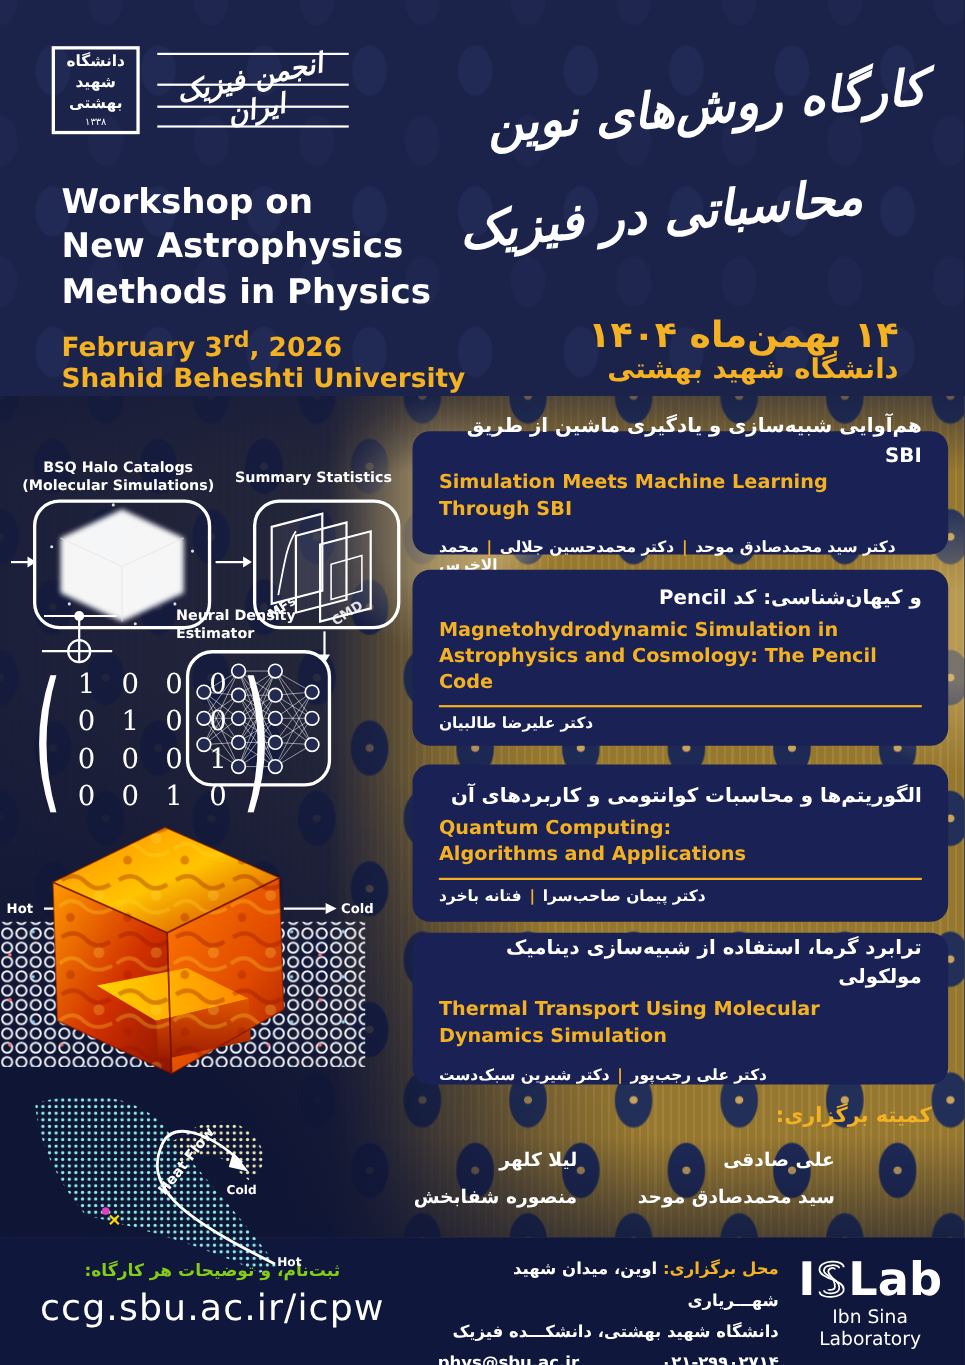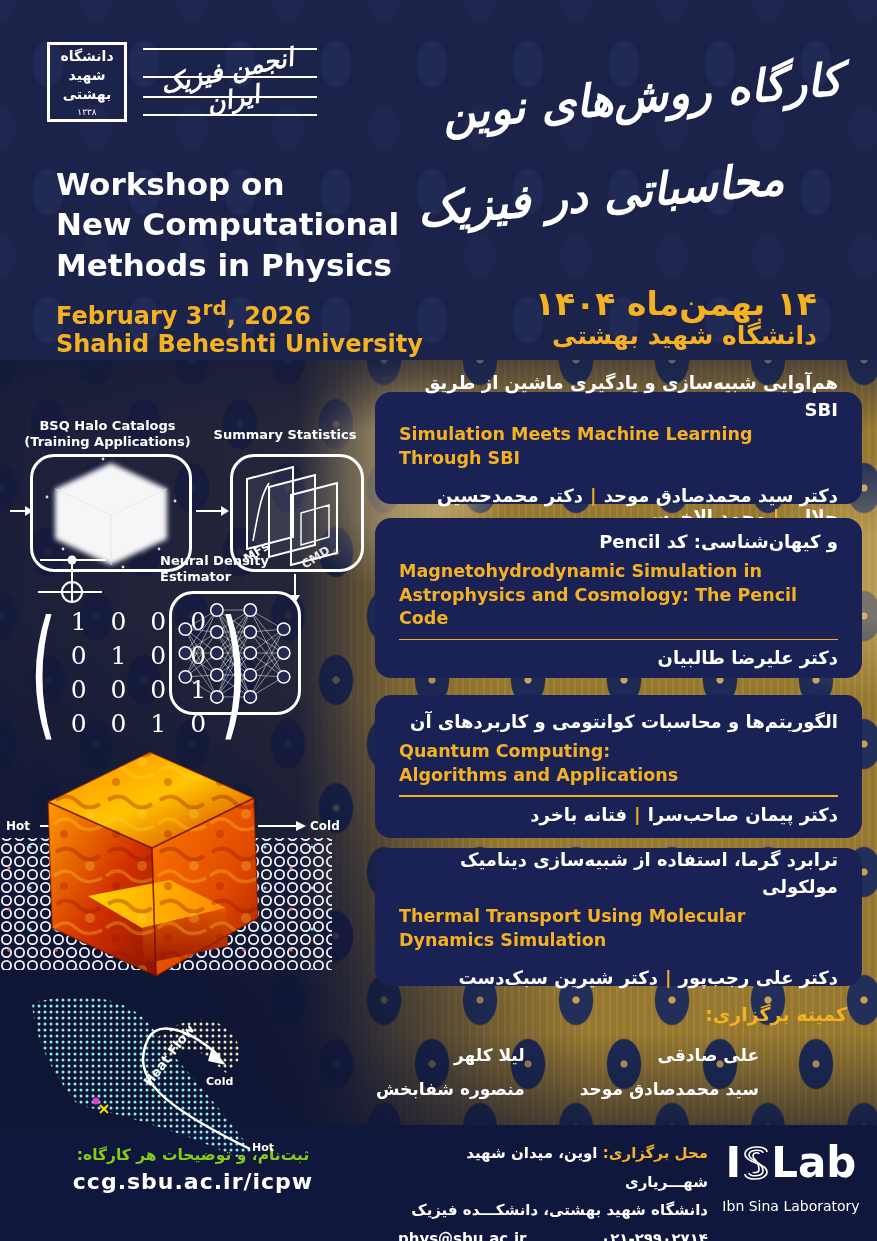--- a/index.html
+++ b/index.html
@@ -73,39 +73,39 @@
     word-spacing:16px;text-align:center;}
   .heatfig{position:absolute;left:0;top:738px;z-index:4;}
   .archfig{position:absolute;left:0;top:985px;z-index:6;}
   
   .card{position:absolute;left:375px;width:487px;background:#1a2154;border-radius:16px;box-sizing:border-box;
     padding:10px 24px;z-index:4;display:flex;flex-direction:column;justify-content:center;direction:rtl;}
   .card-fa{color:#fff;font-size:18px;font-weight:bold;line-height:1.5;text-align:right;}
   .card-en{color:#f4b223;font-size:17.5px;font-weight:bold;line-height:1.35;text-align:left;direction:ltr;}
   .card-en.mt{margin-top:5px;}
   .card-div{height:2px;background:#f4b223;margin:8px 0 7px;}
-  .card-sp{color:#fff;font-size:18px;font-weight:bold;text-align:right;}
+  .card-sp{color:#fff;font-size:14px;font-weight:bold;text-align:left;}
   .card-sp .sep{color:#f4b223;margin:0 7px;}
   
   .committee{position:absolute;left:375px;top:1003px;width:472px;direction:rtl;text-align:right;z-index:4;}
   .committee .head{color:#f4b223;font-size:19px;font-weight:bold;}
   .committee .cols{display:flex;gap:55px;padding-right:88px;margin-top:13px;}
   .committee .col div{color:#fff;font-size:17px;font-weight:bold;line-height:2.0;}
   
   .f-left{position:absolute;left:28px;top:1146px;width:330px;text-align:center;z-index:5;}
   .f-left .lab{color:#84cc16;font-size:15.5px;font-weight:bold;direction:rtl;}
-  .f-left .url{color:#fff;font-size:22px;font-weight:bold;letter-spacing:1px;margin-top:5px;}
+  .f-left .url{color:#fff;font-size:33px;font-weight:normal;letter-spacing:1px;margin-top:5px;}
   .f-mid{position:absolute;left:398px;top:1139px;width:310px;direction:rtl;color:#fff;font-size:15px;
     font-weight:bold;line-height:1.9;text-align:right;z-index:5;}
   .f-mid .gold{color:#f4b223;}
   .f-mid .l3{display:flex;justify-content:space-between;direction:ltr;}
   .f-right{position:absolute;left:712px;top:1140px;width:158px;text-align:center;z-index:5;color:#fff;}
   .islab-row{display:flex;align-items:center;justify-content:center;}
   .islab-row .big{font-size:42px;font-weight:bold;line-height:46px;}
-  .islab-sub{font-size:14px;margin-top:12px;}
+  .islab-sub{font-size:17px;margin-top:2px;}
 </style>
 </head>
 <body>
 
 <div class="poster">
 
   <div class="bg-top"></div>
   <div class="bg-band"></div>
   <div class="bg-bright"></div>
   <div class="bg-shade"></div>
@@ -122,30 +122,30 @@
     <div class="ln" style="top:74px"></div>
     <div class="callig">انجمن فیزیک ایران</div>
   </div>
 
   <div class="fa-title-1">کارگاه روش‌های نوین</div>
   <div class="fa-title-2">محاسباتی در فیزیک</div>
   <div class="fa-date">۱۴ بهمن‌ماه ۱۴۰۴</div>
   <div class="fa-univ">دانشگاه شهید بهشتی</div>
   <div class="en-title">
     <div>Workshop on</div>
-    <div>New Computational</div>
+    <div>New Astrophysics</div>
     <div>Methods in Physics</div>
   </div>
   <div class="en-date"><span>February 3</span><sup>rd</sup><span>, 2026</span></div>
   <div class="en-univ">Shahid Beheshti University</div>
 
   <div class="sbi">
     <div class="lbl" style="left:10px;top:0;width:175px;">
       <div>BSQ Halo Catalogs</div>
-      <div>(Training Applications)</div>
+      <div>(Molecular Simulations)</div>
     </div>
     <div class="lbl" style="left:195px;top:9px;width:160px;">Summary Statistics</div>
     <div class="arrow-h" style="left:0;top:92px;width:16px;"></div>
     <div class="box" style="left:20px;width:162px;">
       <svg width="156" height="112" viewBox="0 0 156 112">
         <defs>
             <filter id="blf">
               <feGaussianBlur stdDeviation="2.6"></feGaussianBlur>
             </filter>
           </defs>

